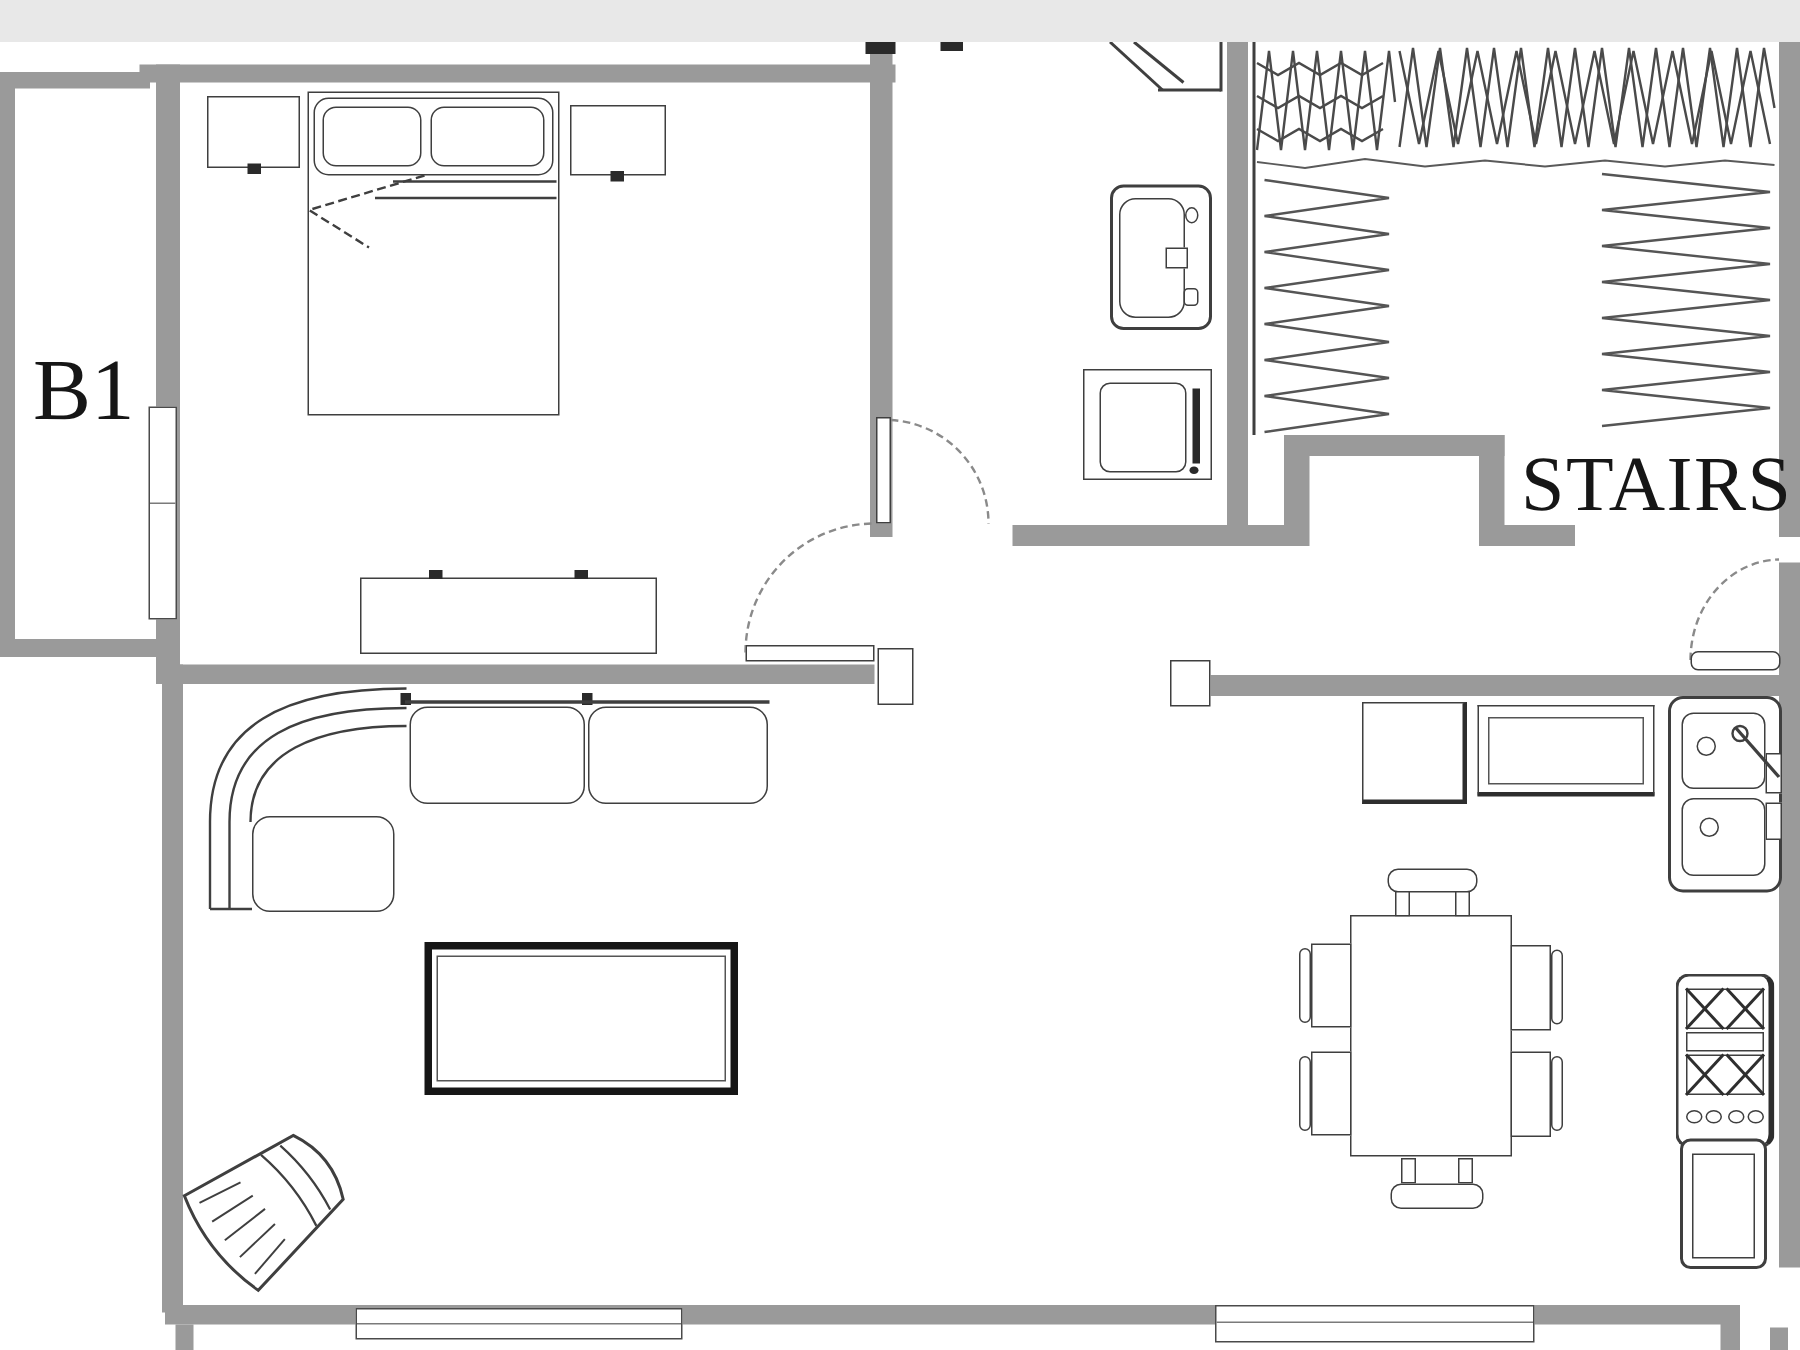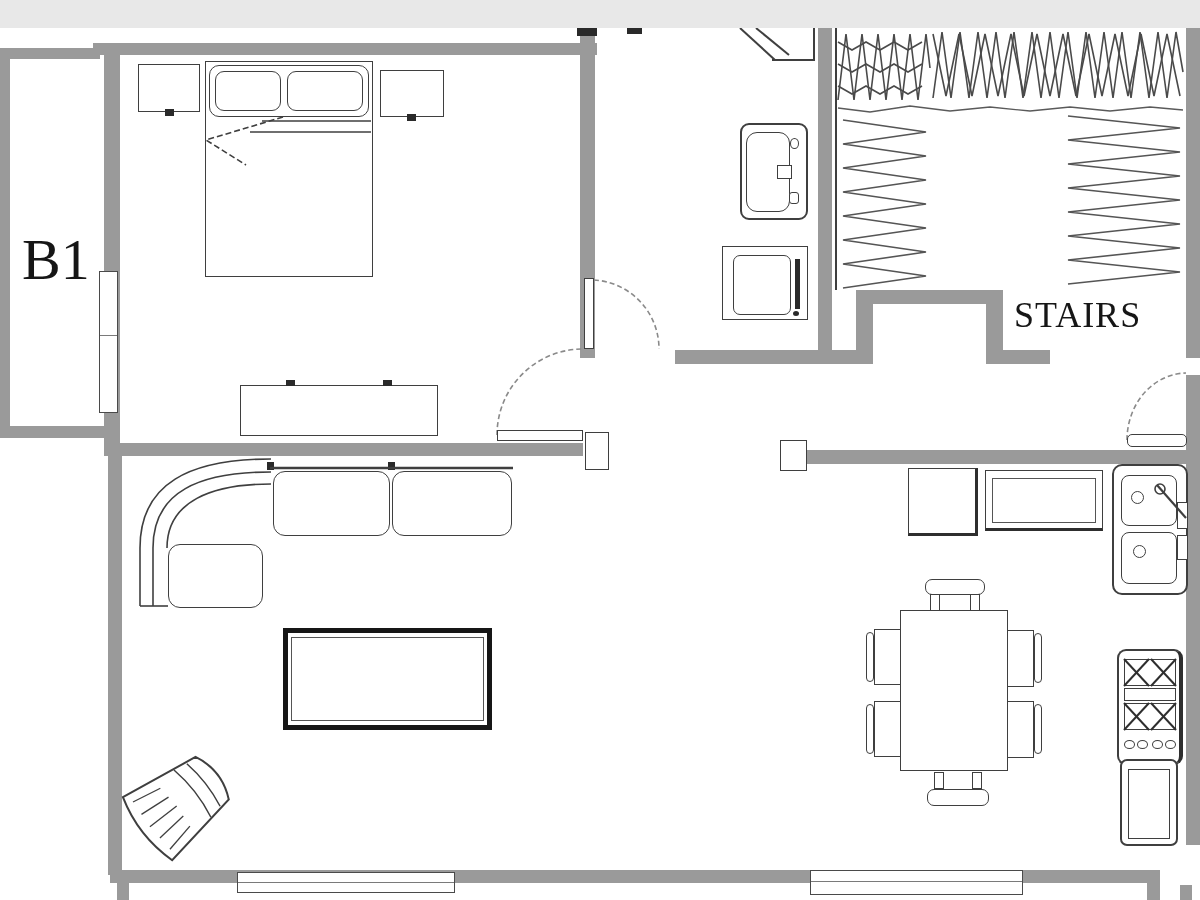--- a/index.html
+++ b/index.html
@@ -205,15 +205,15 @@
   <div class="f" style="left:1137px;top:712px;width:11px;height:9px;border-radius:50%;"></div>
   <div class="f" style="left:1152px;top:712px;width:11px;height:9px;border-radius:50%;"></div>
   <div class="f" style="left:1165px;top:712px;width:11px;height:9px;border-radius:50%;"></div>
   <div class="f2" style="left:1120px;top:731px;width:58px;height:87px;border-radius:7px;"></div>
   <div class="f" style="left:1128px;top:741px;width:42px;height:70px;"></div>
 
   <div class="dark" style="left:634px;top:888px;width:60px;height:12px;border-radius:3px;background:#3c3c3c;"></div>
   <div style="position:absolute;left:697px;top:892px;width:14px;height:5px;background:#8a8a8a;"></div>
 
   <div class="label" style="left:22px;top:198px;font-size:58px;">B1</div>
-  <div class="label" style="left:1014px;top:266px;font-size:36px;letter-spacing:1px;">STAIRS</div>
+  <div class="label" style="left:1014px;top:266px;font-size:52px;letter-spacing:1px;">STAIRS</div>
 
 </div>
 
 </body></html>

